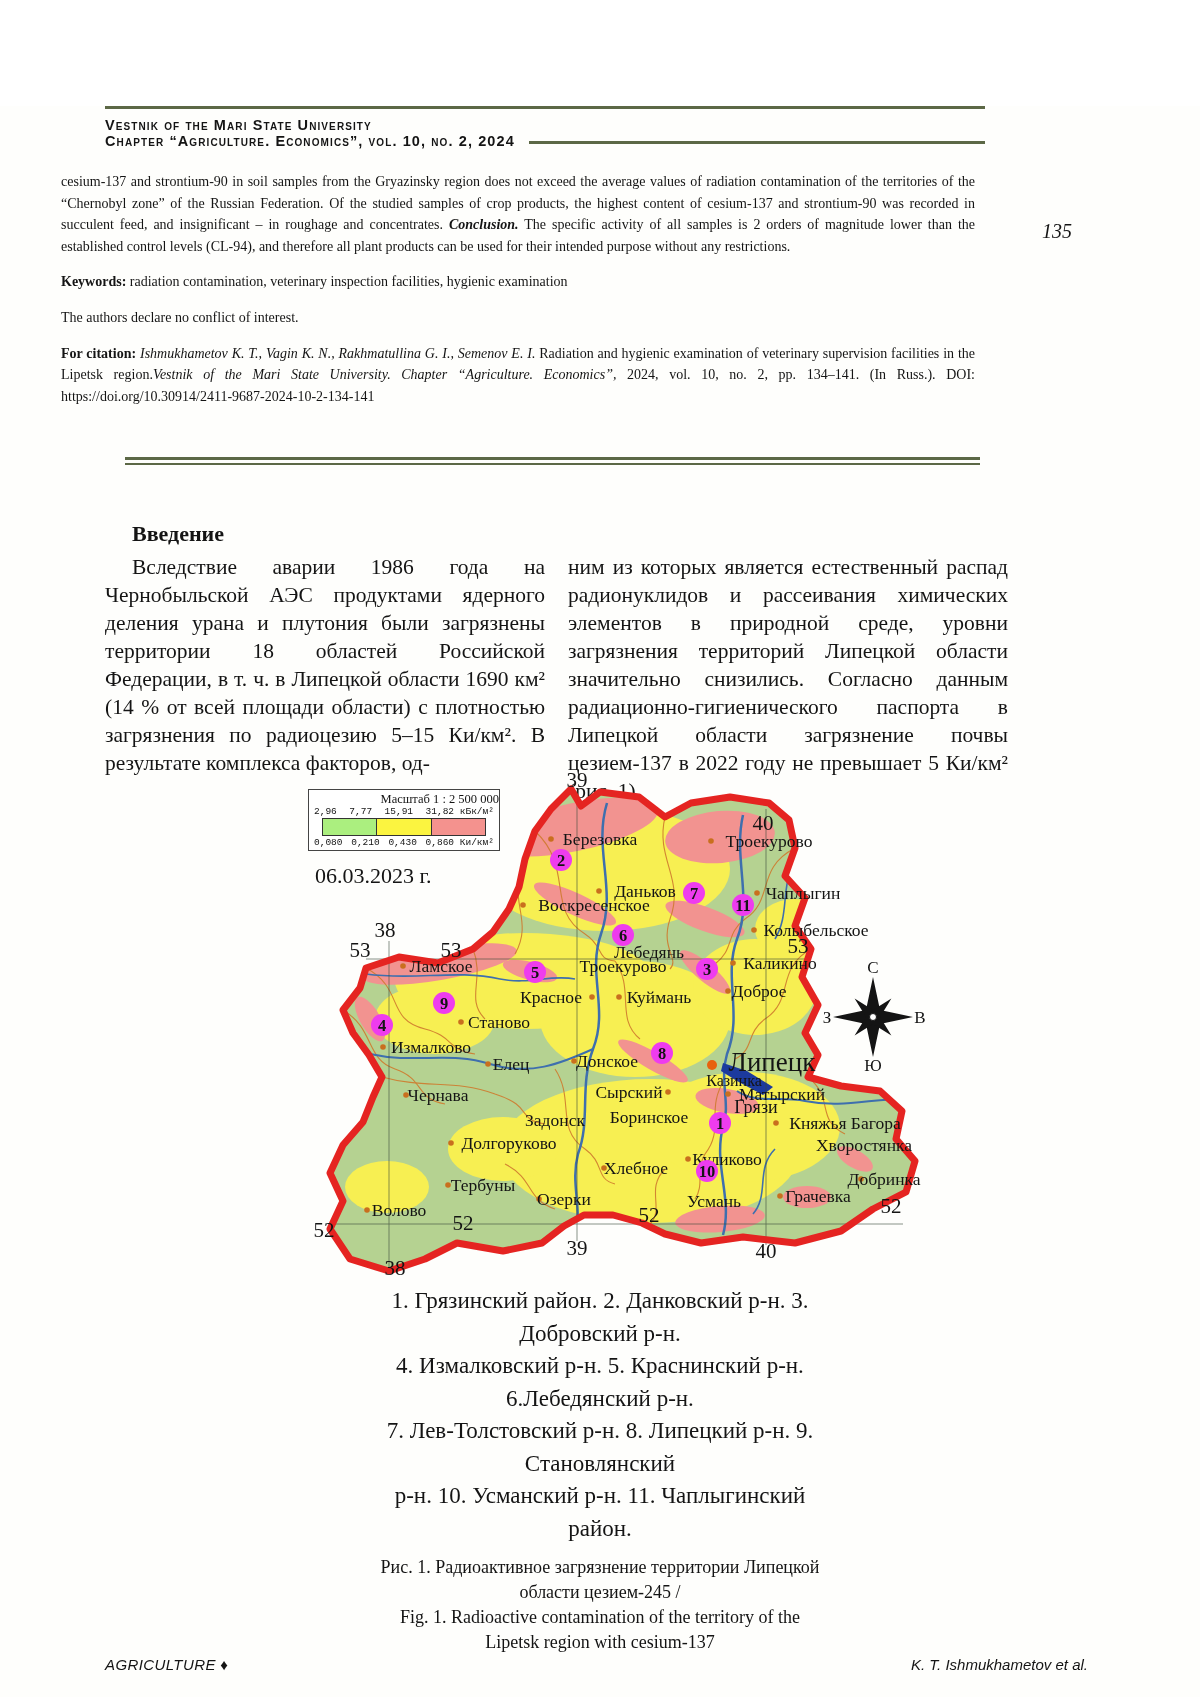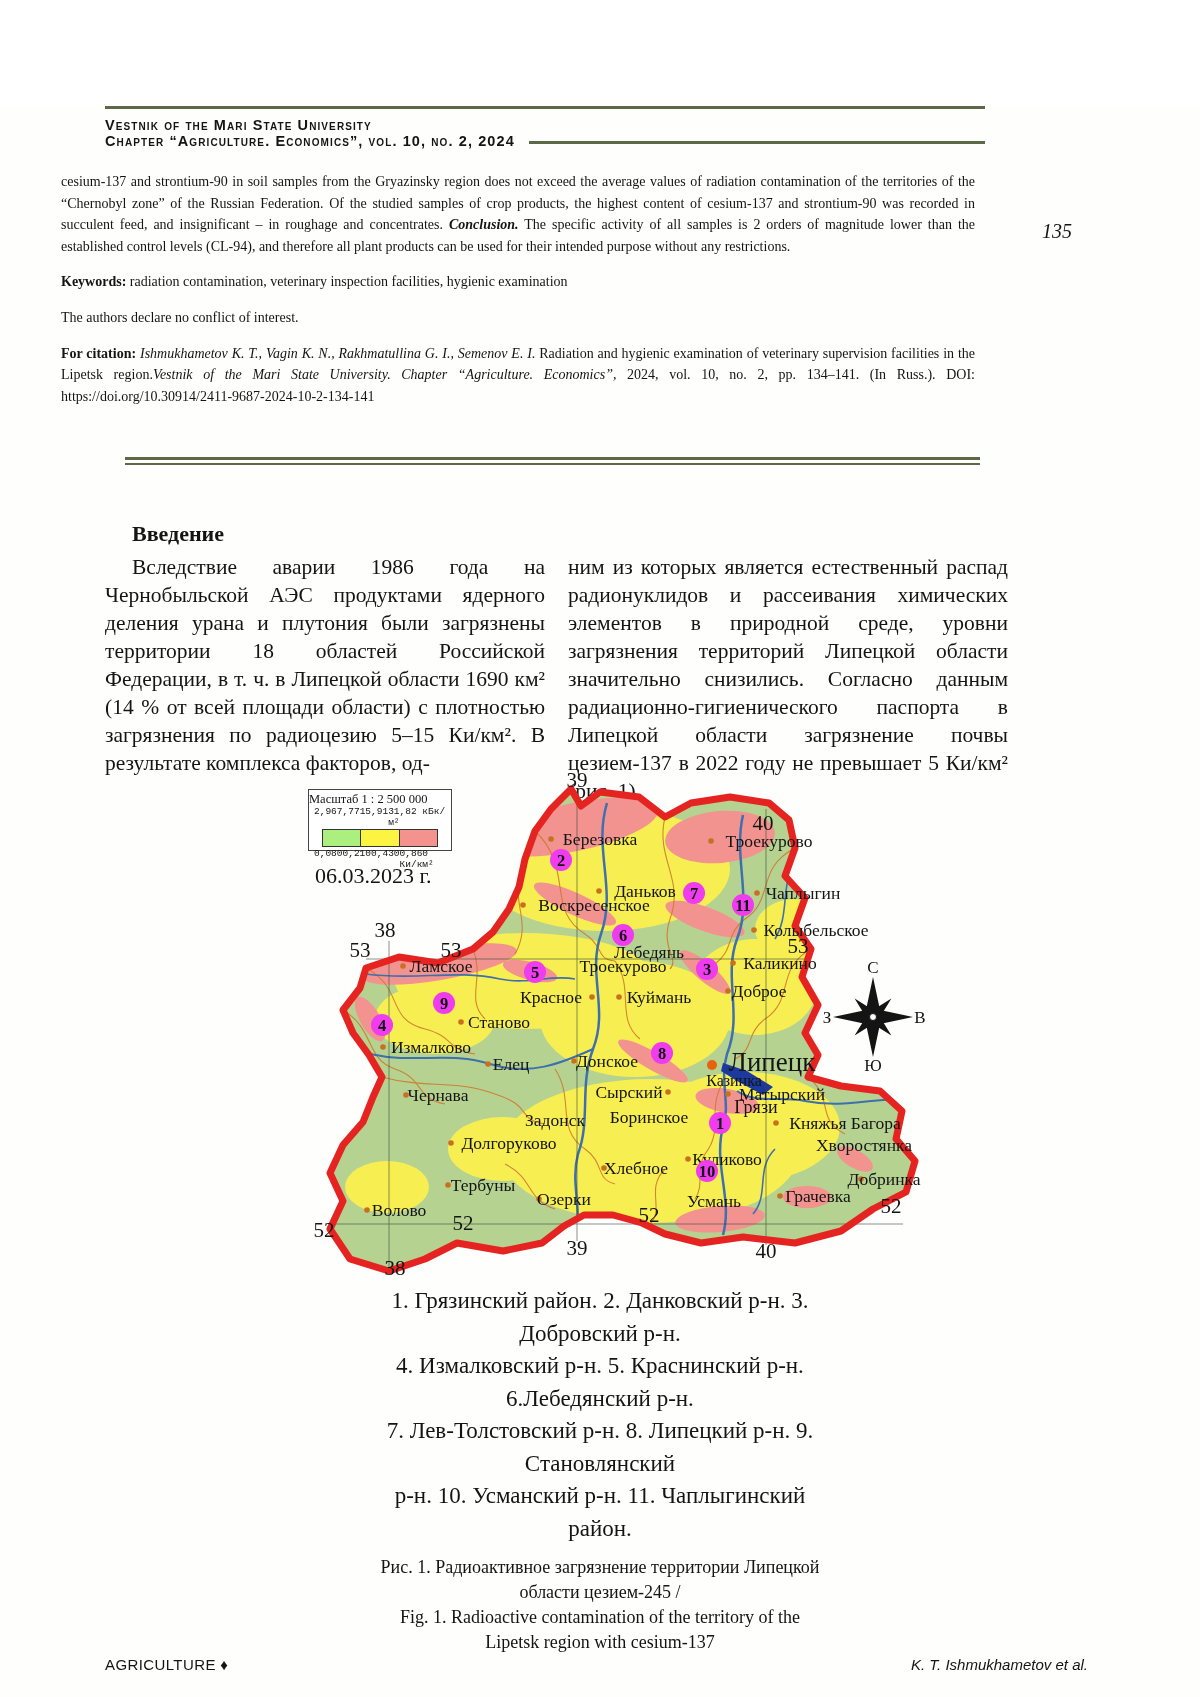--- a/index.html
+++ b/index.html
@@ -30,37 +30,37 @@
   .intro-heading{font-weight:bold;font-size:22px;text-indent:27px;margin-bottom:6px;}
   .cols{display:flex;gap:23px;}
   .col{width:440px;text-align:justify;font-size:21.5px;line-height:28px;}
   .col.first p{text-indent:27px;margin:0;}
   .col p{margin:0;}
 
   
   .figure{position:relative;width:650px;margin:-86px auto 0 auto;}
   #lipetsk-map{display:block;width:650px;height:560px;}
   #lipetsk-map text{font-family:"Liberation Serif","DejaVu Serif",serif;fill:#141414;}
-  .legend{position:absolute;left:33px;top:70px;width:144px;height:62px;background:#fff;
-          border:1.2px solid #444;box-sizing:border-box;text-align:left;z-index:3;}
+  .legend{position:absolute;left:33px;top:70px;width:192px;height:62px;background:#fff;
+          border:1.2px solid #444;box-sizing:border-box;text-align:right;z-index:3;}
   .legend-title{font-size:12.5px;line-height:14px;margin-top:2px;}
   .legend-row{display:flex;justify-content:space-between;padding:0 5px;font-size:9.5px;line-height:11px;font-family:Liberation Mono, monospace;}
   .legend-bar{display:flex;height:16px;margin:1px 13px;border:1px solid #333;}
   .legend-bar div{flex:1;}
   .legend-bar div:nth-child(1),.legend-bar div:nth-child(2){border-right:1px solid #333;}
   .legend-date{position:absolute;left:40px;top:144px;font-size:22px;z-index:3;}
 
   .districts{margin:6px 100px 0 100px;text-align:center;font-size:23px;line-height:32.5px;}
   .captions{margin:10px 100px 0 100px;text-align:center;font-size:18px;line-height:25px;}
 
   
   .footer{position:absolute;left:105px;right:112px;top:1550px;display:flex;
           justify-content:space-between;font-family:"Liberation Sans","DejaVu Sans",sans-serif;
           font-size:15px;}
-  .footer-left{letter-spacing:0.4px;}
+  .footer-left{letter-spacing:0.4px;font-style:italic;}
   .footer-right{font-style:italic;}
 </style>
 </head>
 <body>
 
 <div class="page">
 
   <div class="header">
     <div class="h-line1">Vestnik of the Mari State University</div>
     <div class="h-line2-wrap">

